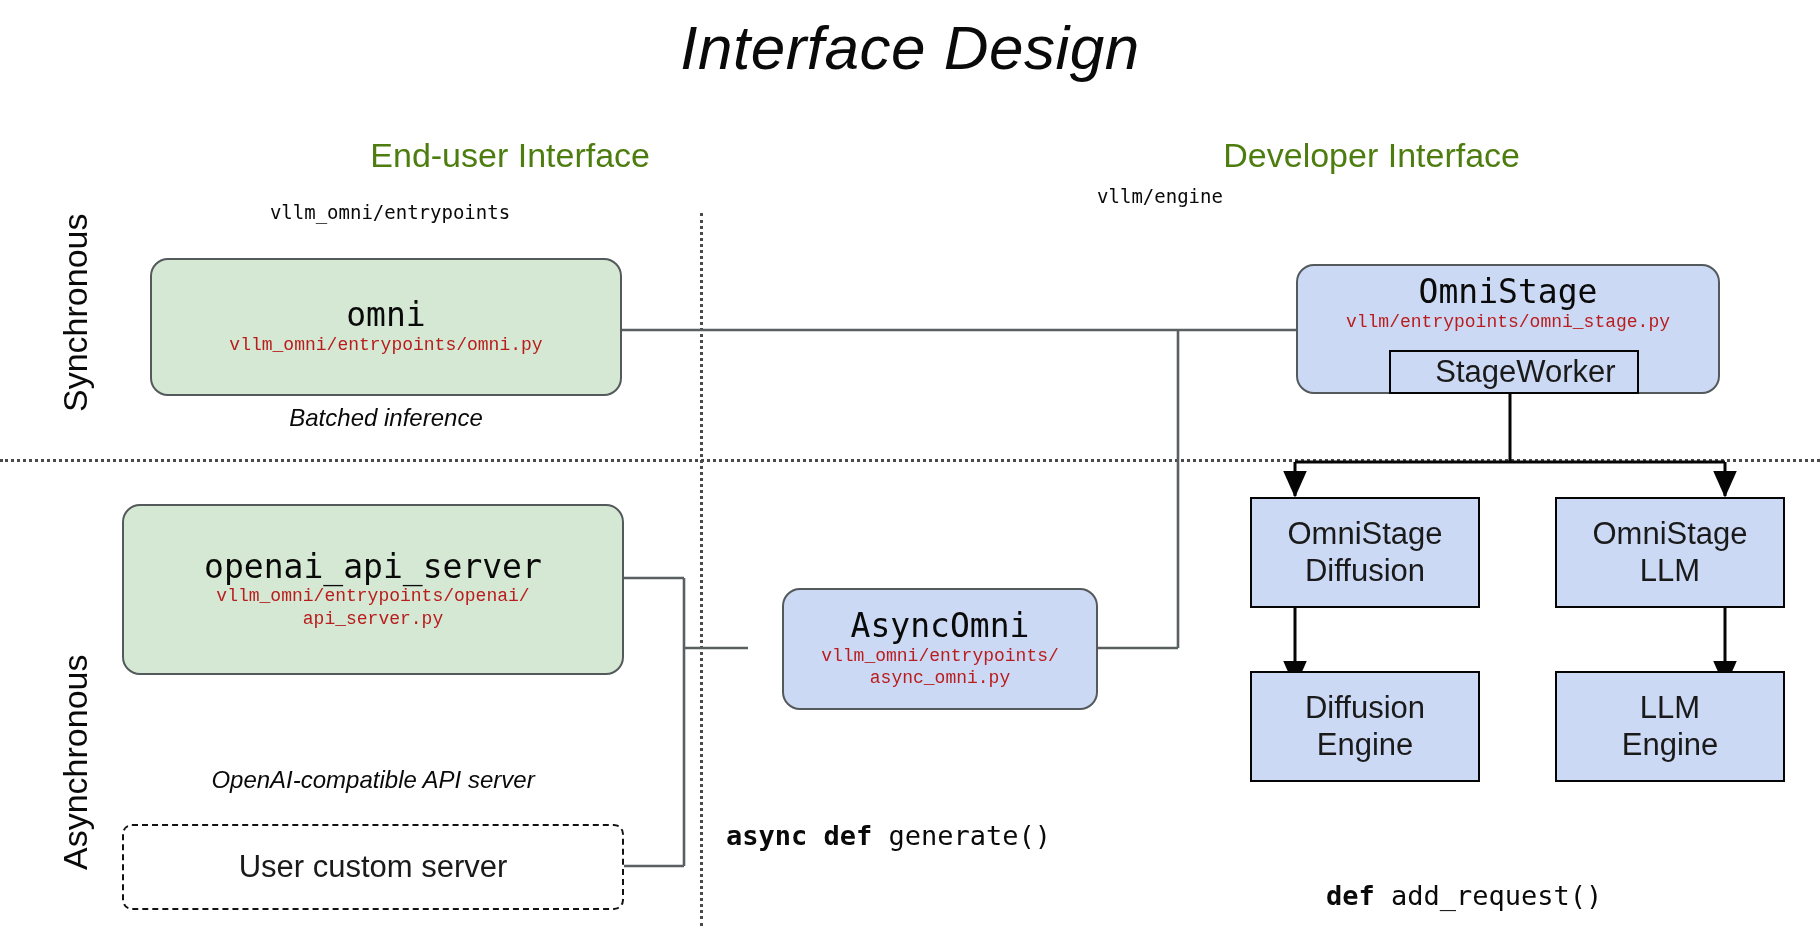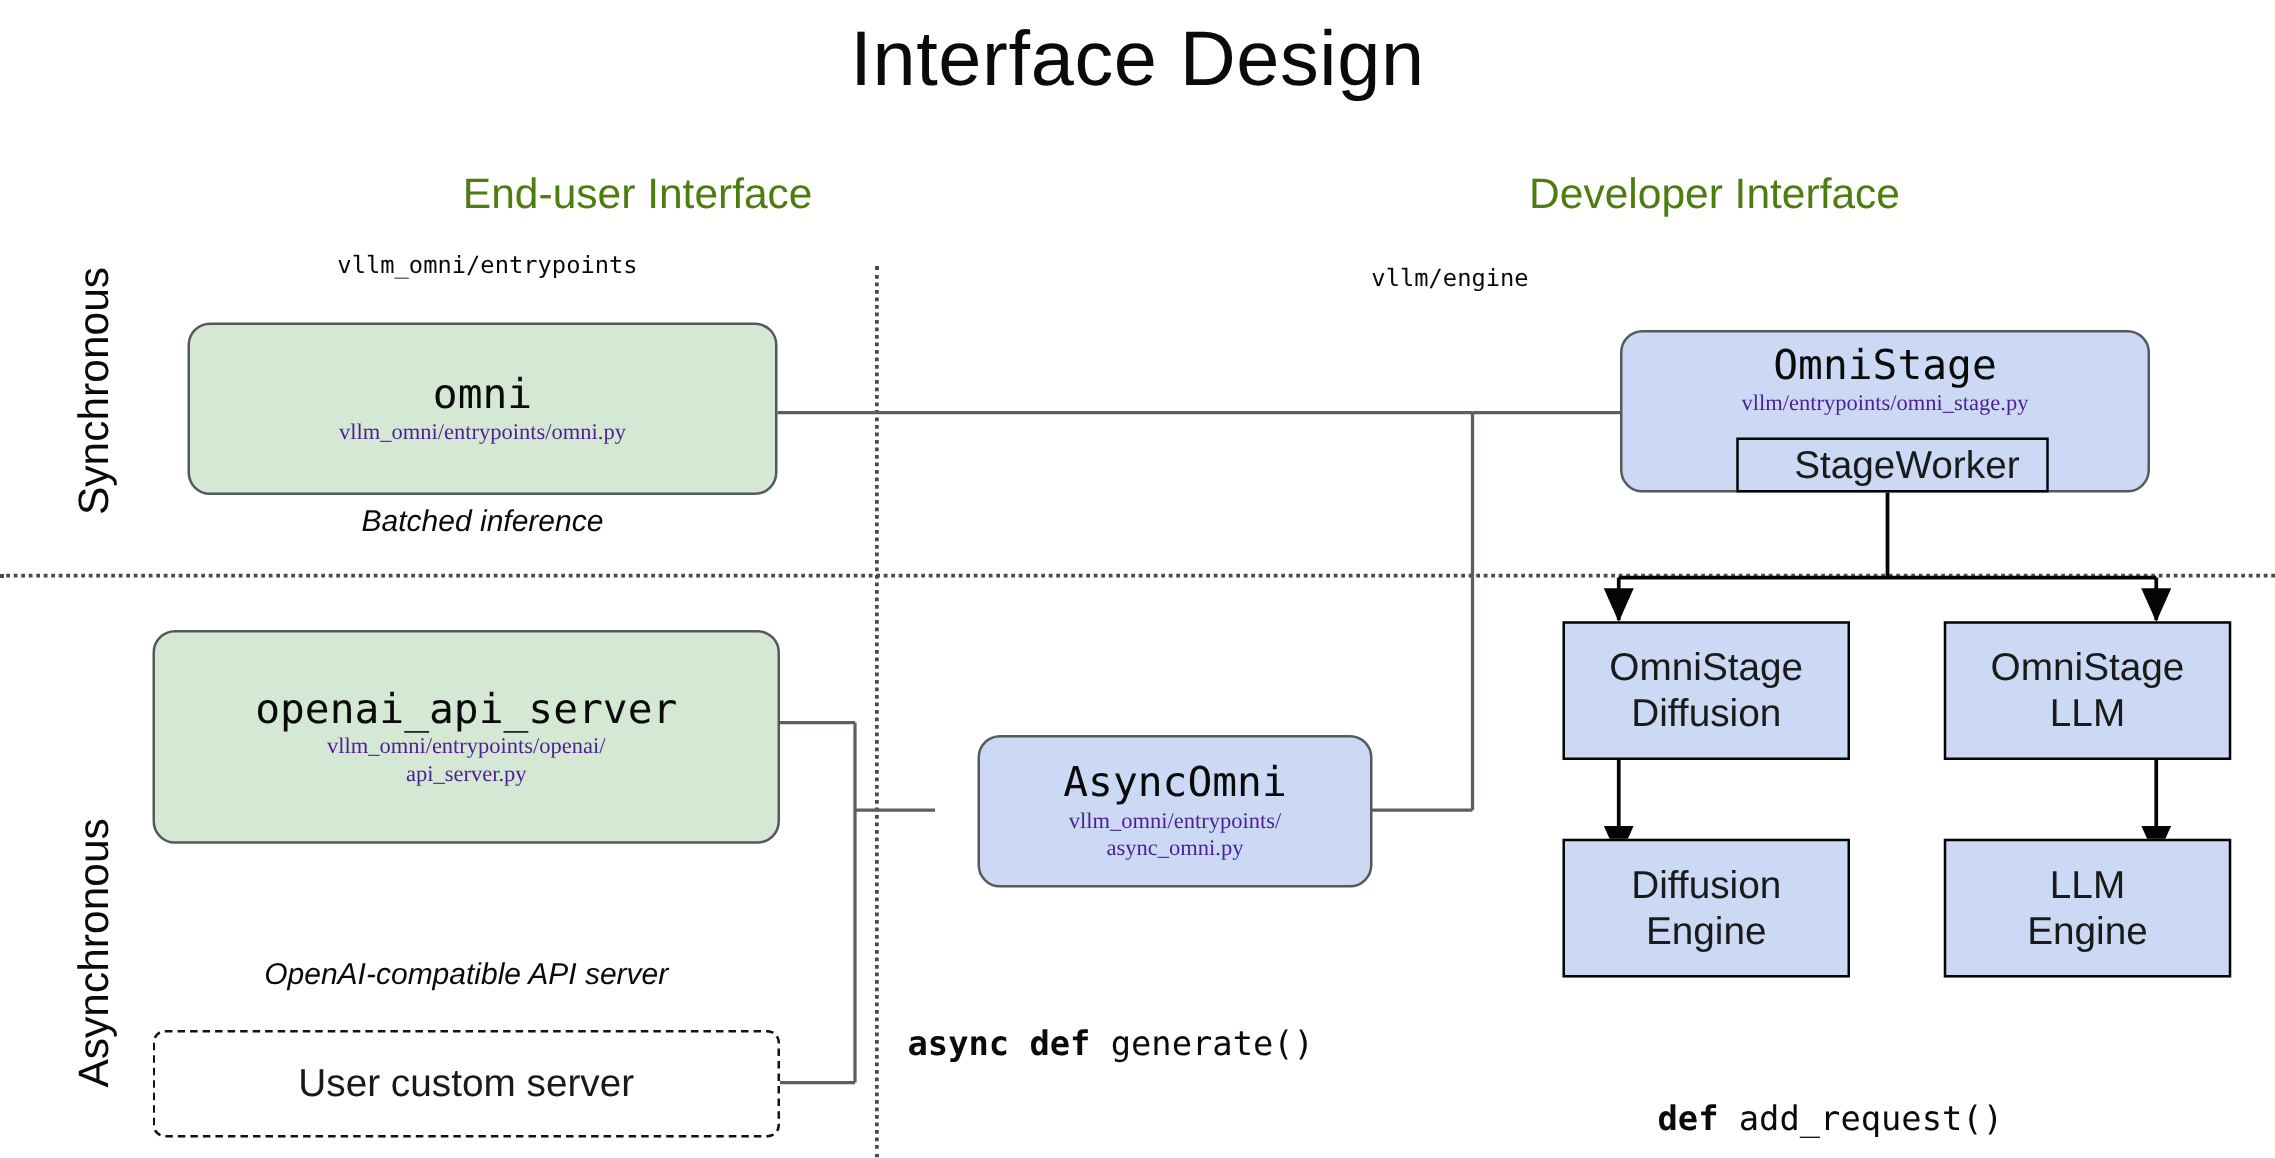--- a/index.html
+++ b/index.html
@@ -22,20 +22,21 @@
 
   
   #page-title {
     left: 0; top: 14px; width: 1820px;
     text-align: center;
     font-size: 62px;
     font-weight: 400;
     letter-spacing: 0.5px;
     line-height: 1.1;
     color: #0a0a0a;
+    font-style: italic;
   }
 
   
   .col-heading {
     text-align: right;
     font-size: 34px;
     font-weight: 400;
     color: #4d7c0f;
     line-height: 1.05;
   }
@@ -79,24 +80,24 @@
     justify-content: center;
     text-align: center;
   }
   .node .title-lg {
     font-family: "DejaVu Sans Mono", "Liberation Mono", monospace;
     font-size: 33px;
     line-height: 1.12;
     color: #0a0a0a;
   }
   .node .path-sm {
-    font-family: Liberation Serif, serif;
+    font-family: Liberation Mono, monospace;
     font-size: 18px;
     line-height: 1.25;
-    color: #4c1d95;
+    color: #b91c1c;
   }
   .node .plain-lg {
     font-size: 31px;
     line-height: 1.18;
     color: #1a1a1a;
   }
 
   .rounded-green {
     background: #d5e8d4;
     border: 2.5px solid #545a5c;
@@ -155,21 +156,21 @@
 
   <div class="abs" id="page-title">Interface Design</div>
 
   <div class="abs" id="v-divider"></div>
   <div class="abs" id="h-divider"></div>
 
   <div class="abs col-heading" style="left:130px; top:138px; width:520px;">End-user Interface</div>
   <div class="abs col-sub" style="left:130px; top:185px; width:520px;">vllm_omni/entrypoints</div>
 
   <div class="abs col-heading" style="left:800px; top:138px; width:720px;">Developer Interface</div>
-  <div class="abs col-sub" style="left:800px; top:196px; width:720px;">vllm/engine</div>
+  <div class="abs col-sub" style="left:800px; top:169px; width:720px;">vllm/engine</div>
 
   <div class="abs side-label" style="left:56px; top:412px;">Synchronous</div>
   <div class="abs side-label" style="left:56px; top:870px;">Asynchronous</div>
 
   <svg class="abs" id="connectors" viewBox="0 0 1820 926" xmlns="http://www.w3.org/2000/svg">
     <defs>
       <marker id="arrow" markerWidth="11" markerHeight="11" refX="8.5" refY="4" orient="auto" markerUnits="strokeWidth">
         <path d="M0,0 L0,8 L9,4 z" fill="#050505"></path>
       </marker>
     </defs>

